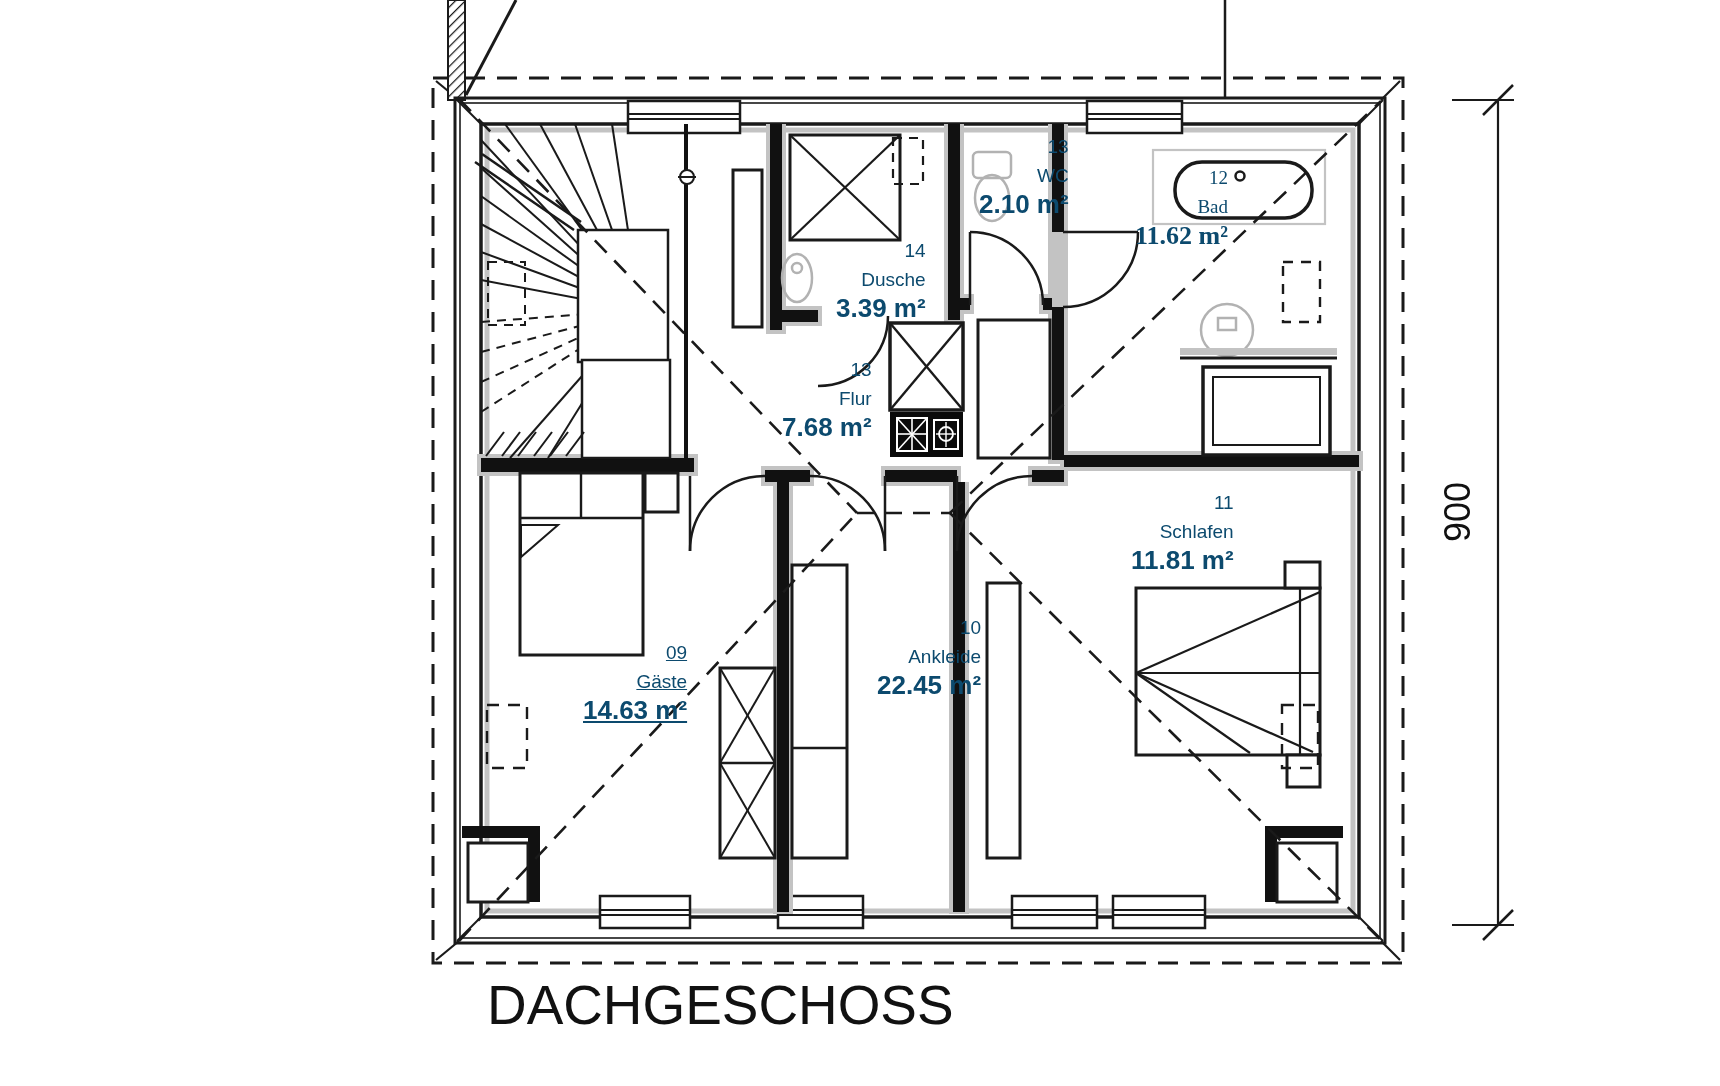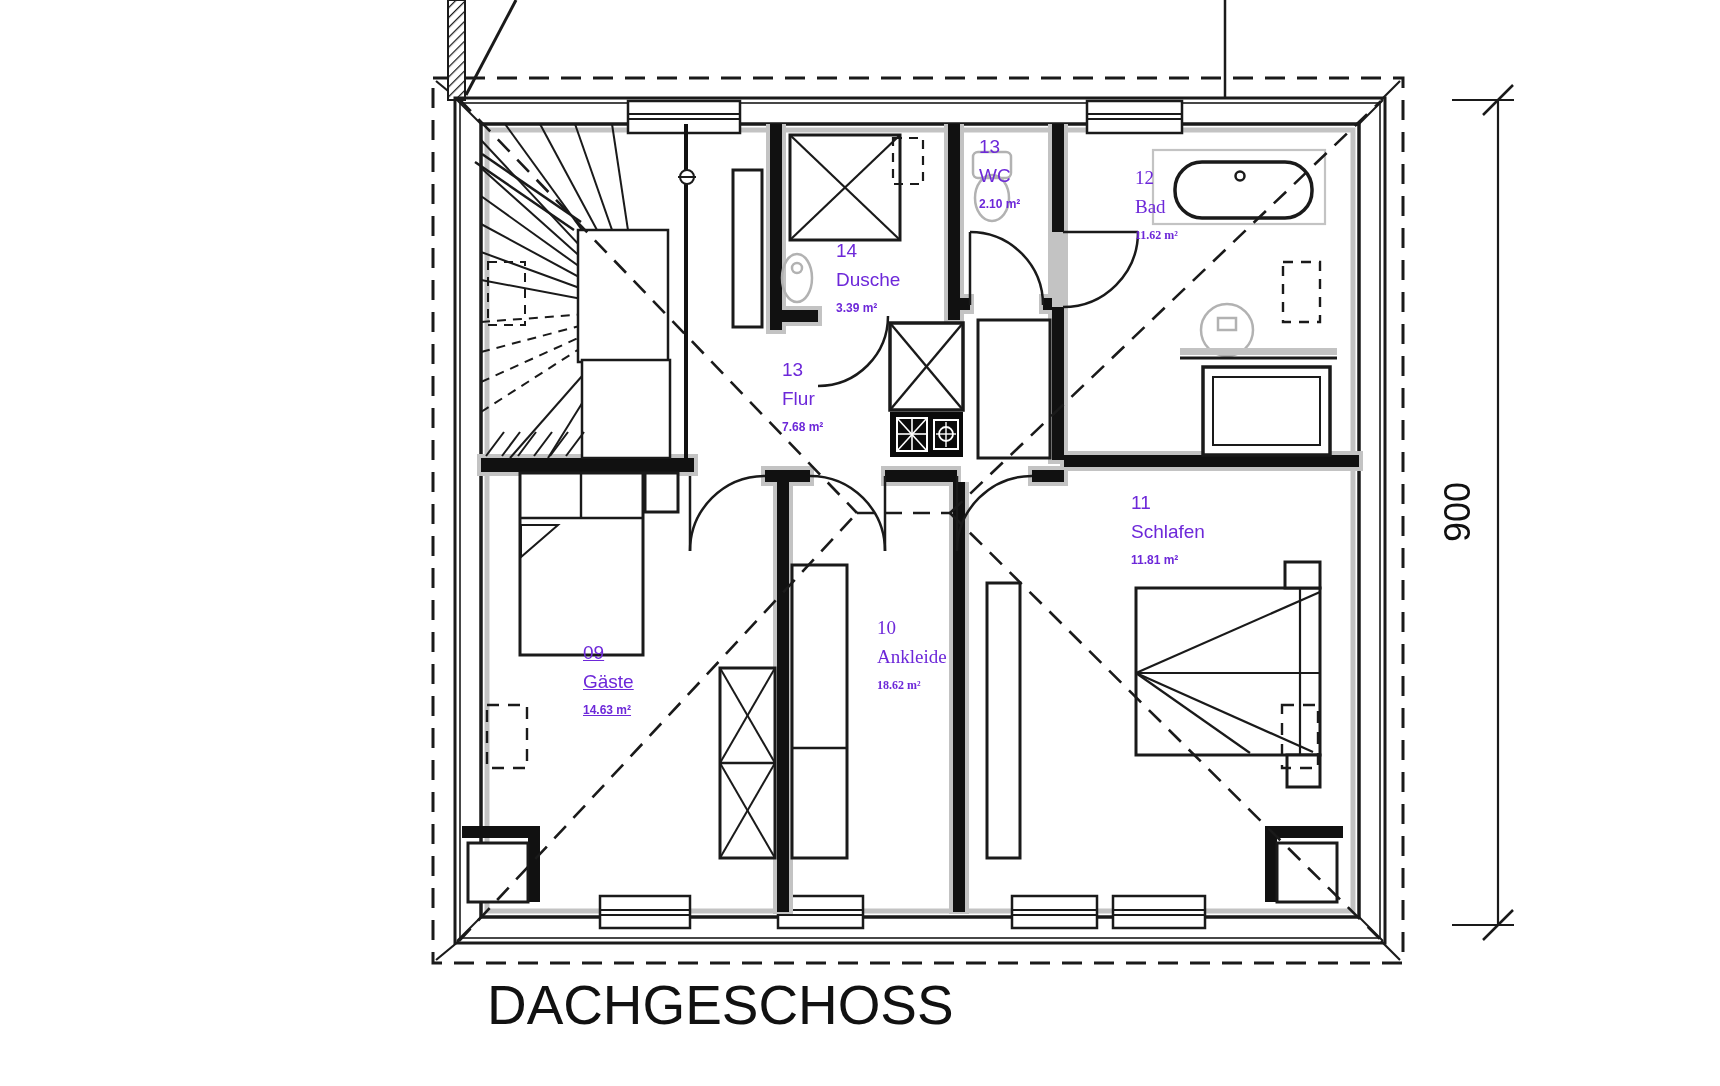--- a/index.html
+++ b/index.html
@@ -1,22 +1,22 @@
 <!DOCTYPE html>
 <html><head>
 <meta charset="utf-8">
 <style>
   html,body{margin:0;padding:0;background:#fff;}
   #stage{position:relative;width:1720px;height:1086px;background:#fff;overflow:hidden;
          font-family:"Liberation Sans",sans-serif;color:#111;}
   #plan-svg{position:absolute;left:0;top:0;}
-  .room-label{position:absolute;font-size:19px;line-height:29px;color:#6d28d9;white-space:nowrap;}
+  .room-label{position:absolute;font-size:19px;line-height:29px;color:#0c4a6e;white-space:nowrap;text-align:right;}
   .room-label .num{display:block;}
   .room-label .nam{display:block;}
-  .room-label .area{display:block;font-weight:bold;font-size:12px;}
+  .room-label .area{display:block;font-weight:bold;font-size:26px;}
   #plan-title{position:absolute;left:487px;top:972px;font-size:56px;letter-spacing:0px;
               color:#111;transform:scaleX(0.98);transform-origin:left top;}
   #dim-right{position:absolute;left:1437px;top:482px;width:60px;height:60px;
              font-size:36px;color:#111;transform:rotate(-90deg);transform-origin:center center;
              text-align:center;}
 </style>
 </head>
 <body>
 
 <div id="stage">
@@ -310,24 +310,24 @@
     <line x1="1483" y1="115" x2="1513" y2="85" stroke-width="2.5"></line>
     <line x1="1483" y1="940" x2="1513" y2="910" stroke-width="2.5"></line>
   </g>
 </svg>
 
 <div class="room-label" style="left:583px;top:638px;text-decoration:underline;">
   <span class="num">09</span>
   <span class="nam">Gäste</span>
   <span class="area">14.63 m²</span>
 </div>
-<div class="room-label" style="left:877px;top:613px;font-family:Liberation Serif, serif;">
+<div class="room-label" style="left:877px;top:613px;">
   <span class="num">10</span>
   <span class="nam">Ankleide</span>
-  <span class="area">18.62 m²</span>
+  <span class="area">22.45 m²</span>
 </div>
 <div class="room-label" style="left:1131px;top:488px;">
   <span class="num">11</span>
   <span class="nam">Schlafen</span>
   <span class="area">11.81 m²</span>
 </div>
 <div class="room-label" style="left:1135px;top:163px;font-family:Liberation Serif, serif;">
   <span class="num">12</span>
   <span class="nam">Bad</span>
   <span class="area">11.62 m²</span>

